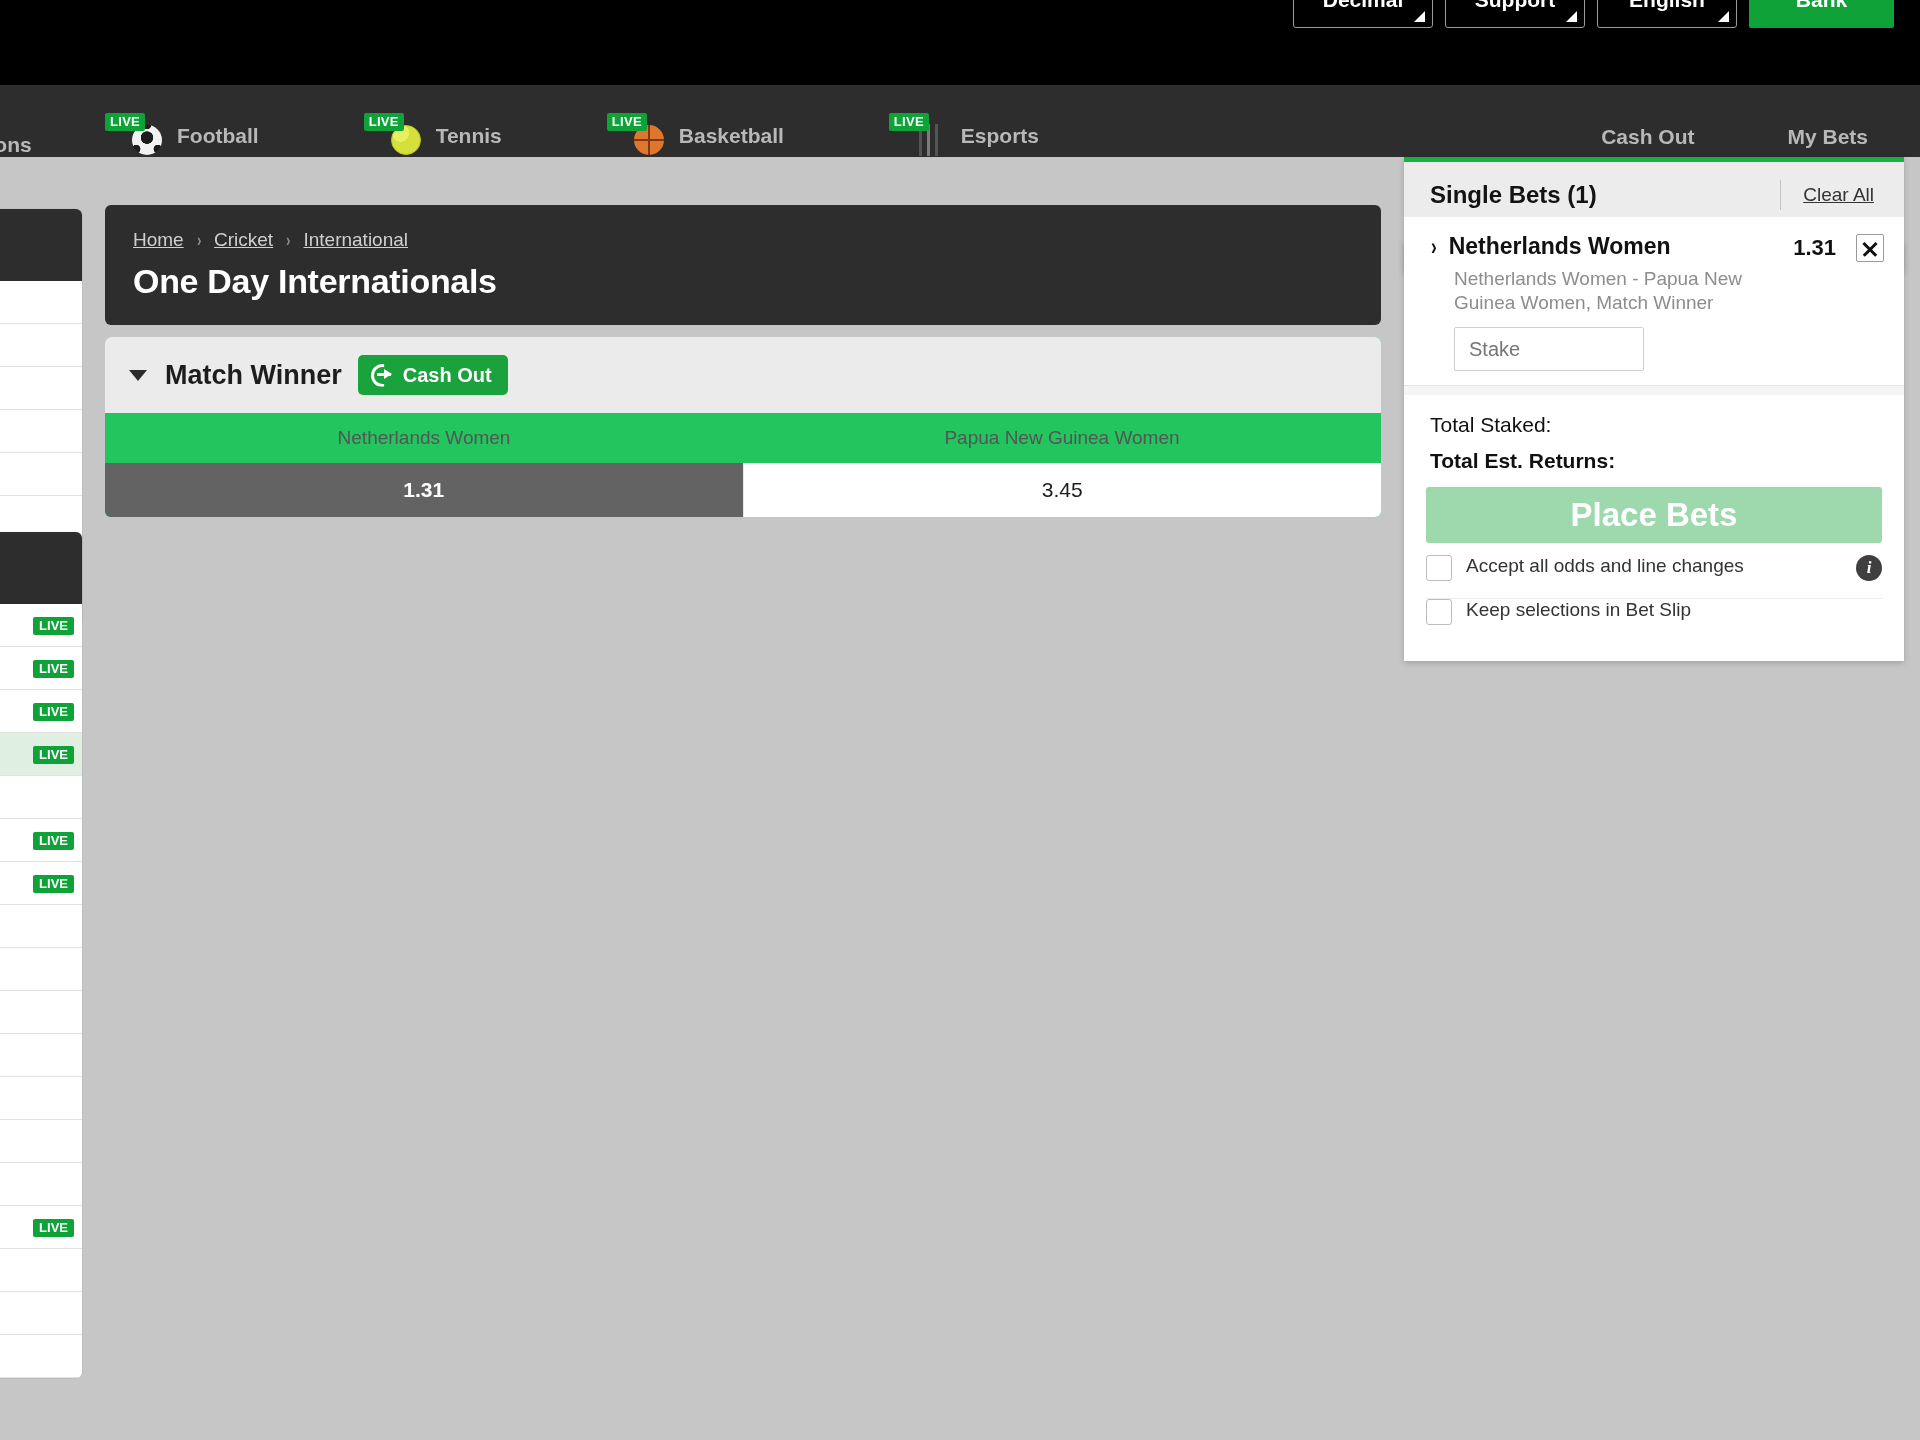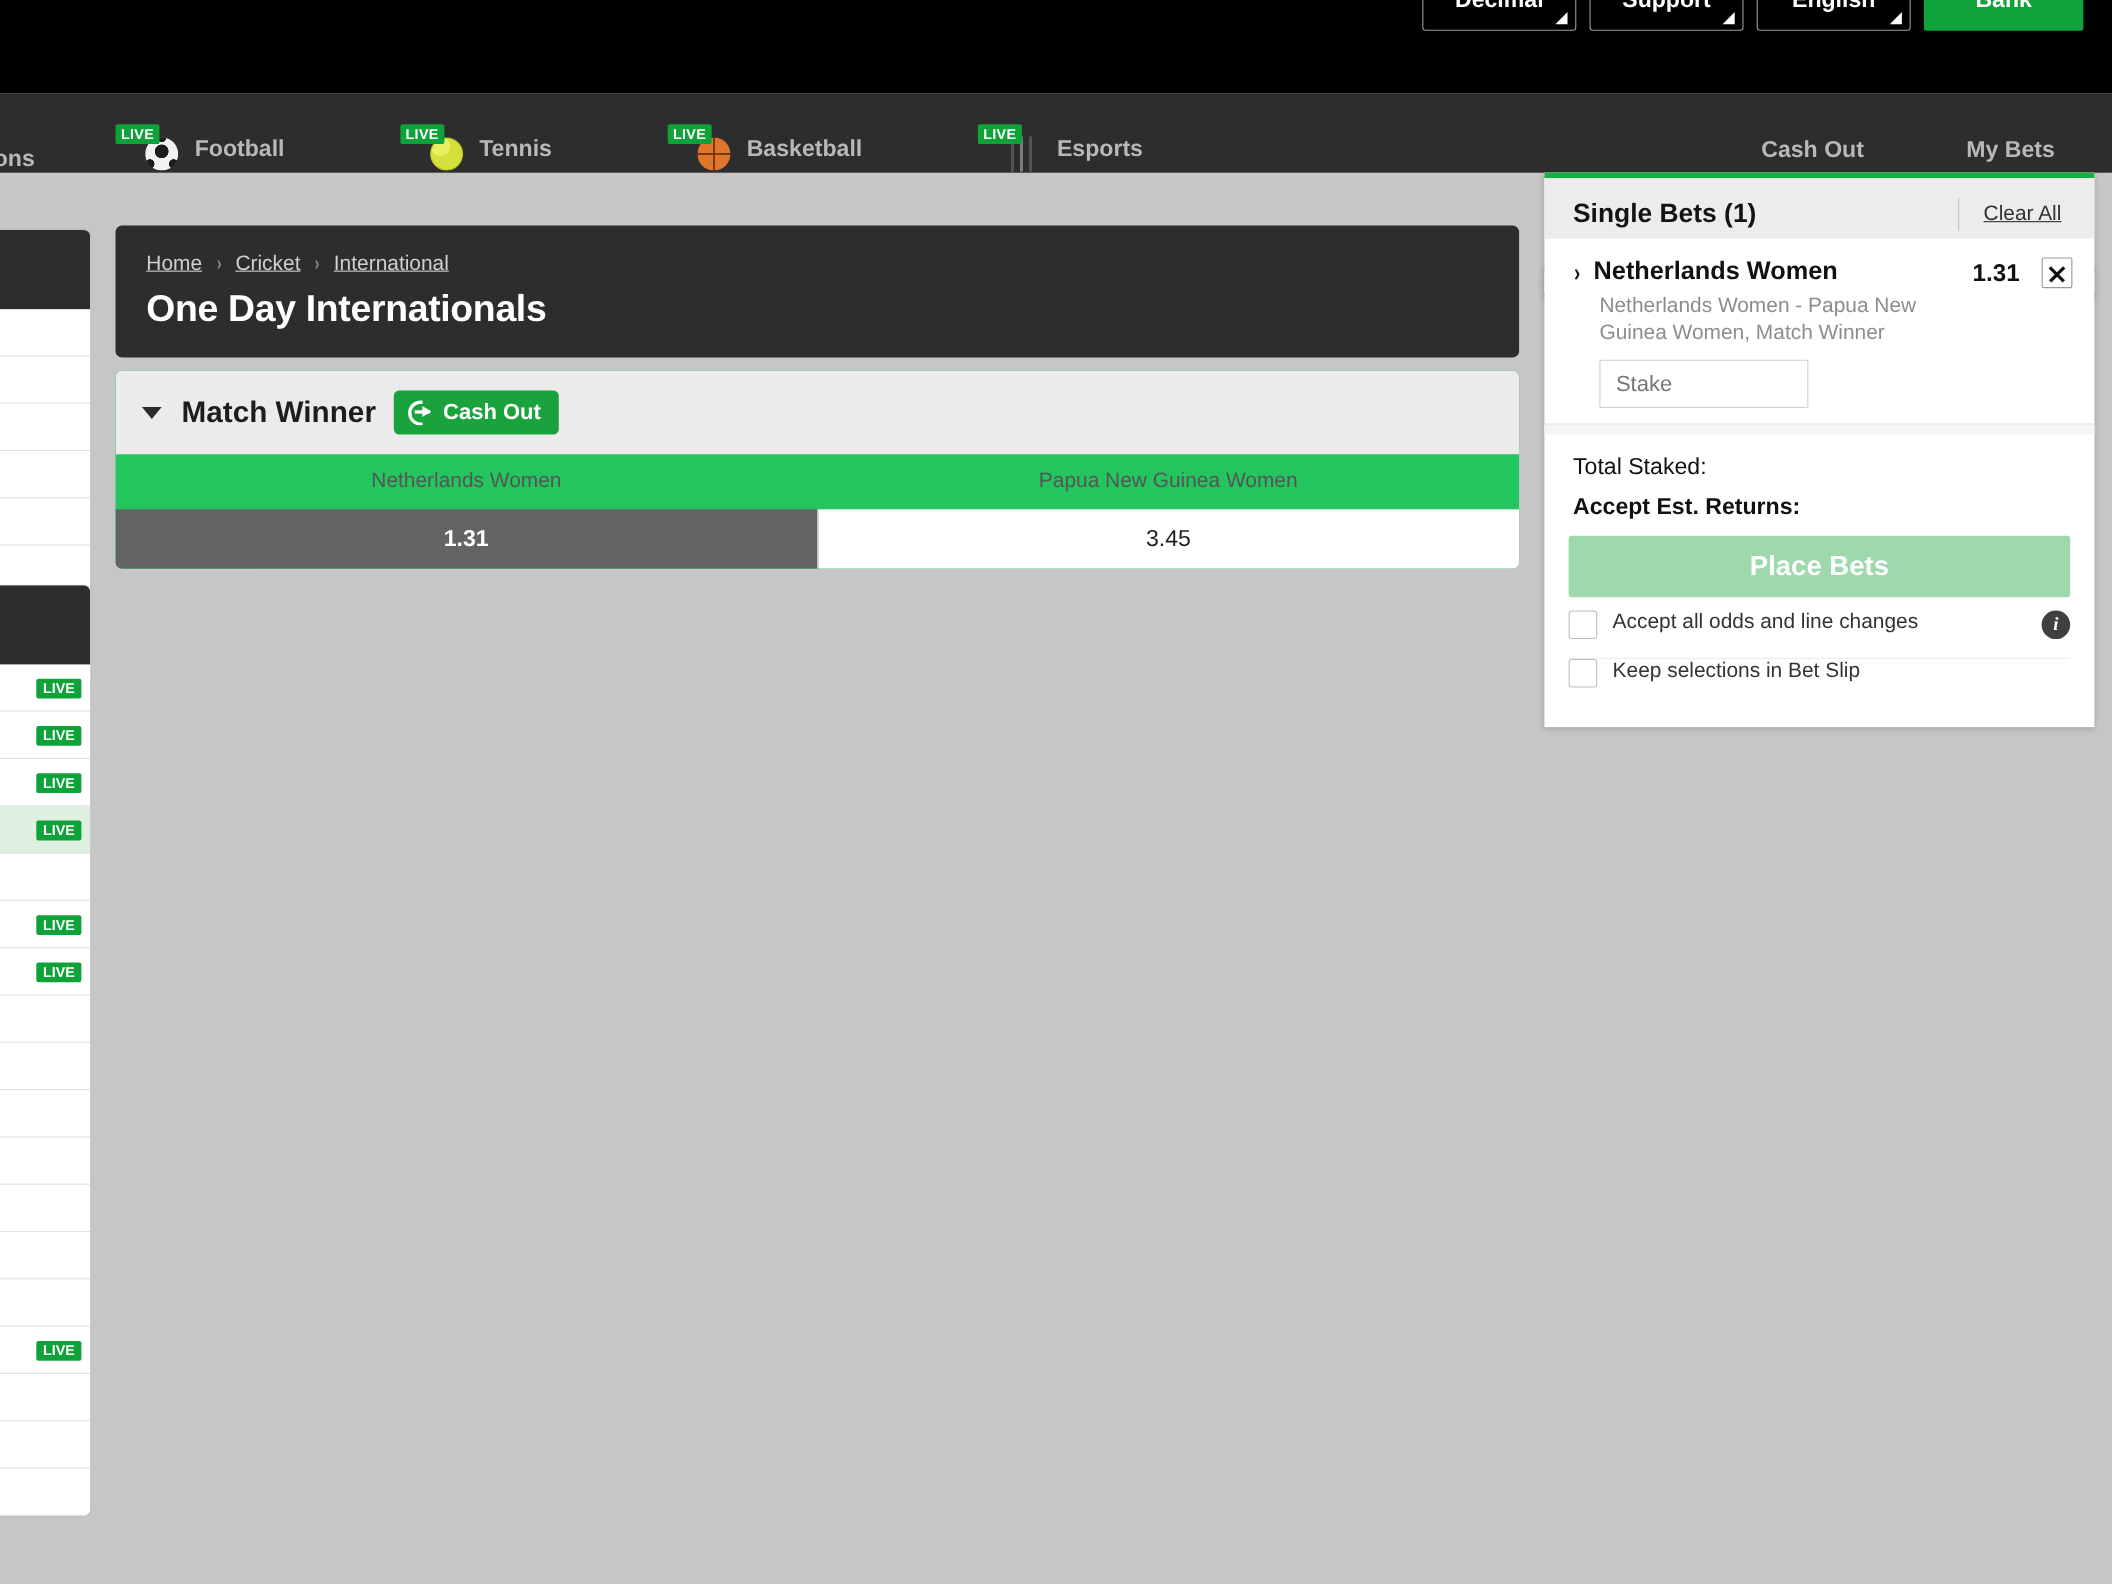--- a/index.html
+++ b/index.html
@@ -300,21 +300,21 @@
     font-size: 21px; color: #111; font-weight: bold;
     margin-bottom: 12px;
   }
   .bs-total-row.light { font-weight: normal; }
 
   .place-bets {
     margin: 14px 22px 0 22px;
     height: 56px;
     background: #9dd9ad;
     border: none; border-radius: 3px;
-    color: #fff; font-size: 25px; font-weight: bold;
+    color: #fff; font-size: 33px; font-weight: bold;
     font-family: "Liberation Sans", sans-serif;
     display: flex; align-items: center; justify-content: center;
     width: calc(100% - 44px);
   }
 
   .bs-opts { margin: 12px 22px 0 22px; }
   .bs-opt {
     display: flex; align-items: flex-start;
     height: 44px;
     border-bottom: 1px solid #ececec;
@@ -514,21 +514,21 @@
       <span class="bs-remove"></span>
     </div>
     <div class="bs-sel-desc">Netherlands Women - Papua New Guinea Women, Match Winner</div>
     <input class="bs-stake" type="text" placeholder="Stake" style="">
   </div>
 
   <div class="bs-divider"></div>
 
   <div class="bs-totals">
     <div class="bs-total-row light">Total Staked:</div>
-    <div class="bs-total-row">Accept Est. Returns:</div>
+    <div class="bs-total-row">Total Est. Returns:</div>
   </div>
 
   <button class="place-bets">Place Bets</button>
 
   <div class="bs-opts">
     <div class="bs-opt">
       <span class="bs-checkbox"></span>
       <span class="bs-opt-label">Accept all odds and line changes</span>
       <span class="info-icon">i</span>
     </div>

